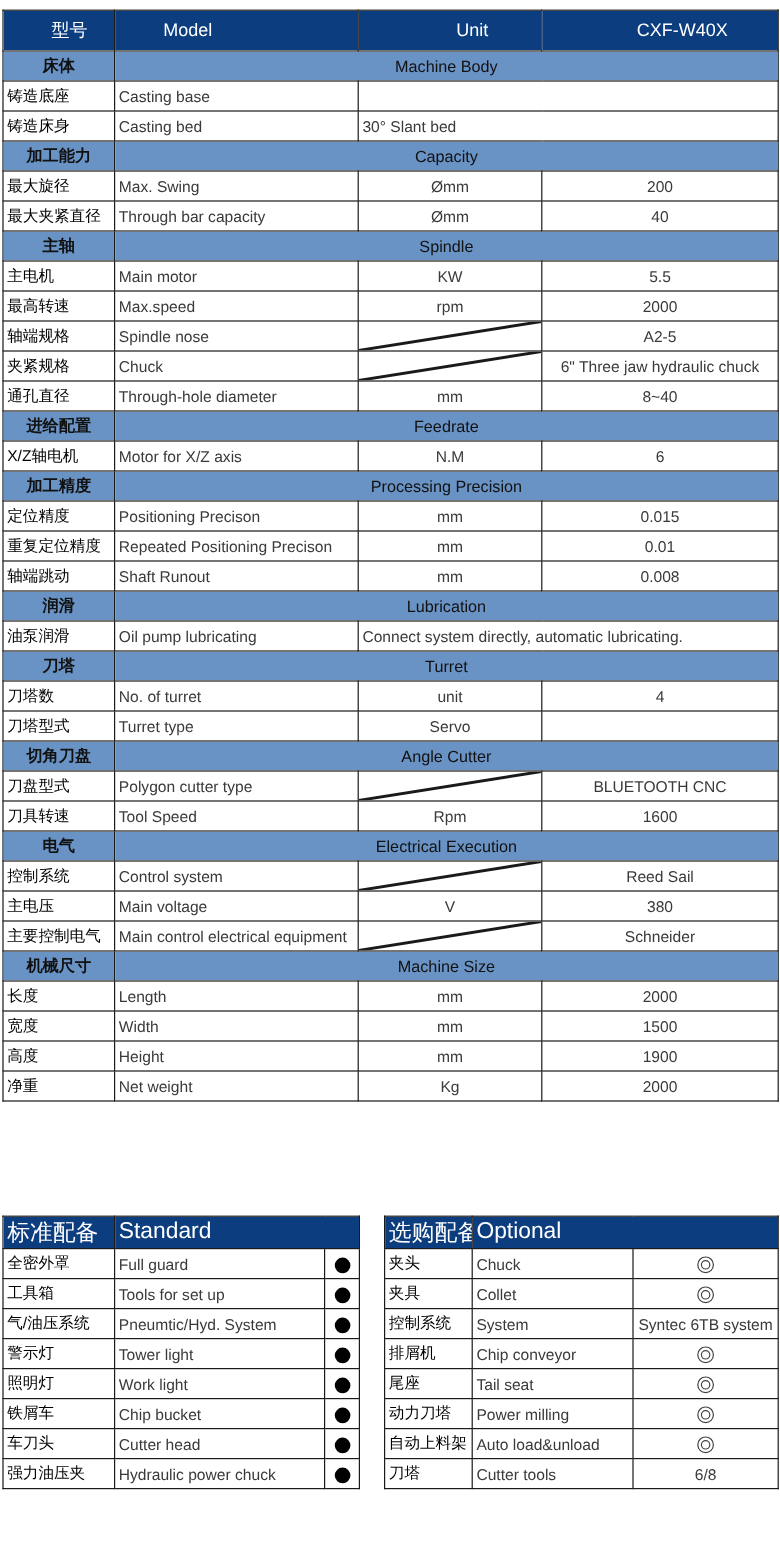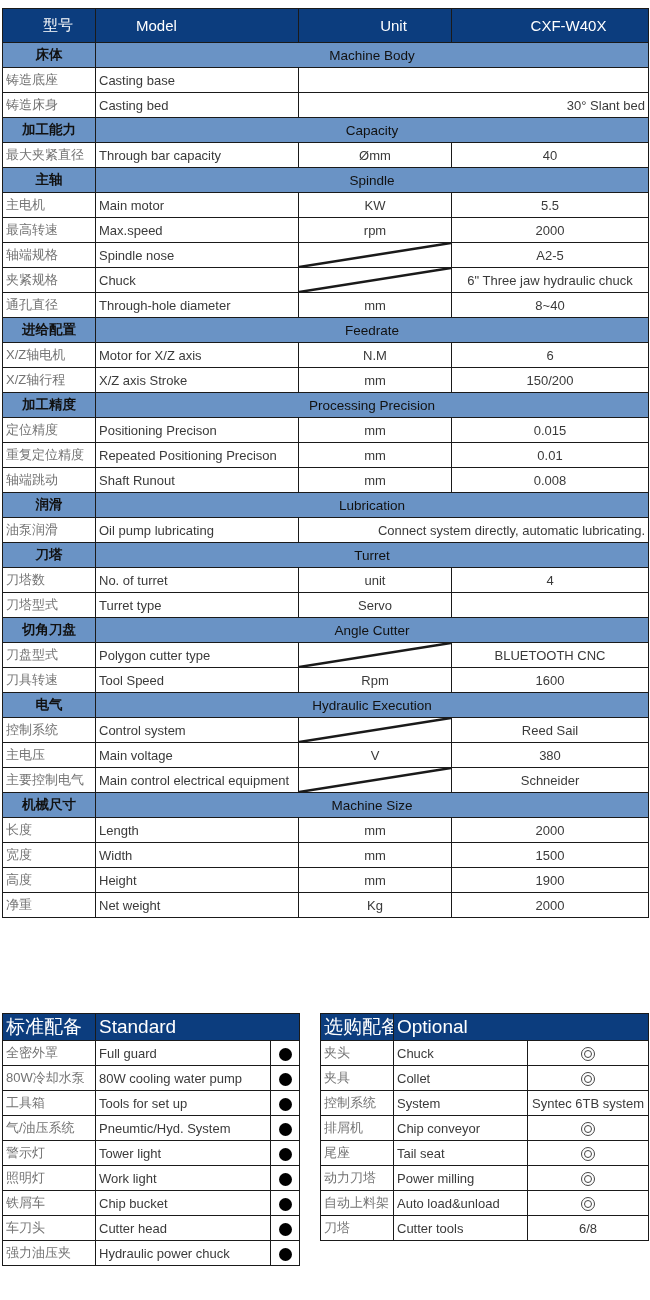--- a/index.html
+++ b/index.html
@@ -10,23 +10,23 @@
        white-space: nowrap; overflow: hidden; color: #3a3a3a; position: relative; }
   #main-table { left: 2px; top: 8px; width: 646px; }
   #main-table col.c1 { width: 93px; }
   #main-table col.c2 { width: 203px; }
   #main-table col.c3 { width: 153px; }
   #main-table col.c4 { width: 197px; }
   tr.hdr td { background: #0c3d7e; color: #ffffff; height: 33px; font-size: 15px; padding-left: 40px; }
   tr.hdr td.center { text-align: center; }
   tr.sec td { background: #6a93c5; color: #111; font-size: 13.5px; text-align: center; }
   tr.sec td.sec-zh { font-weight: bold; }
-  td.zh { color: #737373; }
+  td.zh { color: #000000; }
   td.center { text-align: center; }
-  td.right { text-align: right; }
+  td.right { }
   td.slash { padding: 0; }
   td.slash svg { position: absolute; left: 0; top: 0; width: 100%; height: 100%; }
   #std-table { left: 2px; top: 1013px; width: 297px; }
   #std-table col.c1 { width: 93px; }
   #std-table col.c2 { width: 175px; }
   #std-table col.c3 { width: 29px; }
   #opt-table { left: 320px; top: 1013px; width: 328px; }
   #opt-table col.c1 { width: 73px; }
   #opt-table col.c2 { width: 134px; }
   #opt-table col.c3 { width: 121px; }
@@ -66,20 +66,26 @@
       <tr>
         <td class="zh">铸造床身</td>
         <td>Casting bed</td>
         <td colspan="2" class="right">30° Slant bed</td>
       </tr>
       <tr class="sec">
         <td class="sec-zh">加工能力</td>
         <td colspan="3">Capacity</td>
       </tr>
       <tr>
+        <td class="zh">最大旋径</td>
+        <td>Max. Swing</td>
+        <td class="center">Ømm</td>
+        <td class="center">200</td>
+      </tr>
+      <tr>
         <td class="zh">最大夹紧直径</td>
         <td>Through bar capacity</td>
         <td class="center">Ømm</td>
         <td class="center">40</td>
       </tr>
       <tr class="sec">
         <td class="sec-zh">主轴</td>
         <td colspan="3">Spindle</td>
       </tr>
       <tr>
@@ -123,26 +129,20 @@
       <tr class="sec">
         <td class="sec-zh">进给配置</td>
         <td colspan="3">Feedrate</td>
       </tr>
       <tr>
         <td class="zh">X/Z轴电机</td>
         <td>Motor for X/Z axis</td>
         <td class="center">N.M</td>
         <td class="center">6</td>
       </tr>
-      <tr>
-        <td class="zh">X/Z轴行程</td>
-        <td>X/Z axis Stroke</td>
-        <td class="center">mm</td>
-        <td class="center">150/200</td>
-      </tr>
       <tr class="sec">
         <td class="sec-zh">加工精度</td>
         <td colspan="3">Processing Precision</td>
       </tr>
       <tr>
         <td class="zh">定位精度</td>
         <td>Positioning Precison</td>
         <td class="center">mm</td>
         <td class="center">0.015</td>
       </tr>
@@ -198,21 +198,21 @@
         <td class="center">BLUETOOTH CNC</td>
       </tr>
       <tr>
         <td class="zh">刀具转速</td>
         <td>Tool Speed</td>
         <td class="center">Rpm</td>
         <td class="center">1600</td>
       </tr>
       <tr class="sec">
         <td class="sec-zh">电气</td>
-        <td colspan="3">Hydraulic Execution</td>
+        <td colspan="3">Electrical Execution</td>
       </tr>
       <tr>
         <td class="zh">控制系统</td>
         <td>Control system</td>
         <td class="slash">
           <svg viewBox="0 0 100 100" preserveAspectRatio="none">
             <line x1="0" y1="100" x2="100" y2="0" stroke="#1a1a1a" stroke-width="2.5" vector-effect="non-scaling-stroke"></line>
           </svg>
         </td>
         <td class="center">Reed Sail</td>
@@ -274,25 +274,20 @@
     <tr class="small-hdr">
       <td>标准配备</td>
       <td colspan="2">Standard</td>
     </tr>
   <tr>
         <td class="zh">全密外罩</td>
         <td>Full guard</td>
         <td class="center"><span class="dot"></span></td>
       </tr>
       <tr>
-        <td class="zh">80W冷却水泵</td>
-        <td>80W cooling water pump</td>
-        <td class="center"><span class="dot"></span></td>
-      </tr>
-      <tr>
         <td class="zh">工具箱</td>
         <td>Tools for set up</td>
         <td class="center"><span class="dot"></span></td>
       </tr>
       <tr>
         <td class="zh">气/油压系统</td>
         <td>Pneumtic/Hyd. System</td>
         <td class="center"><span class="dot"></span></td>
       </tr>
       <tr>

